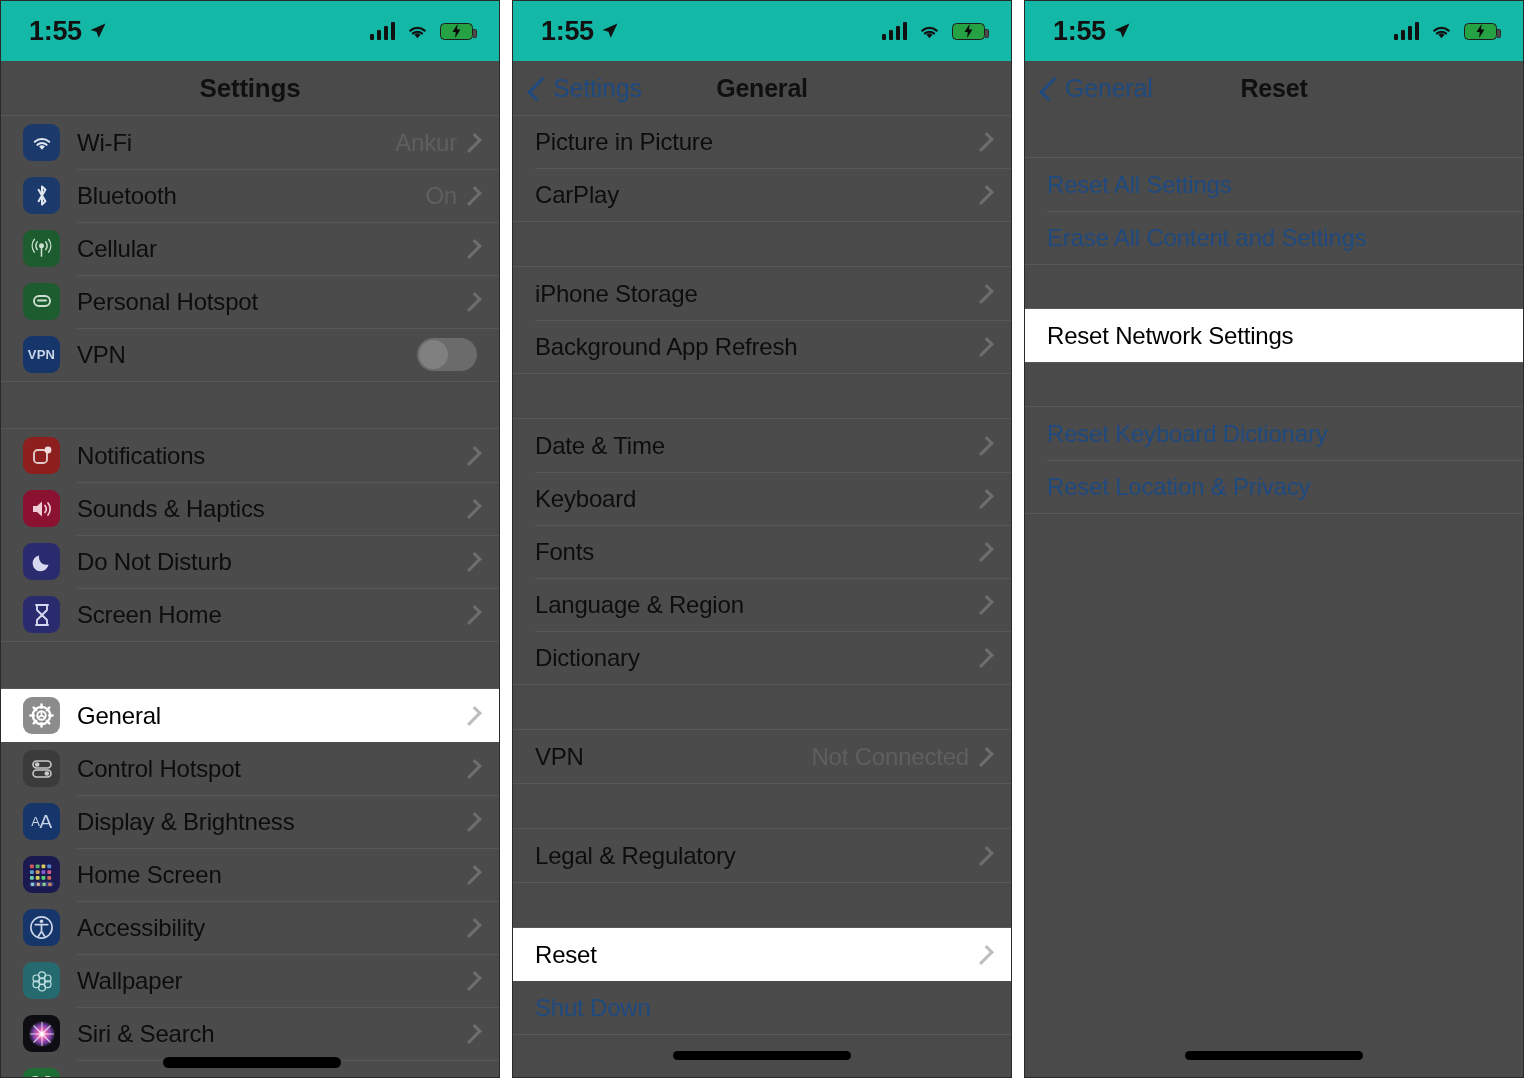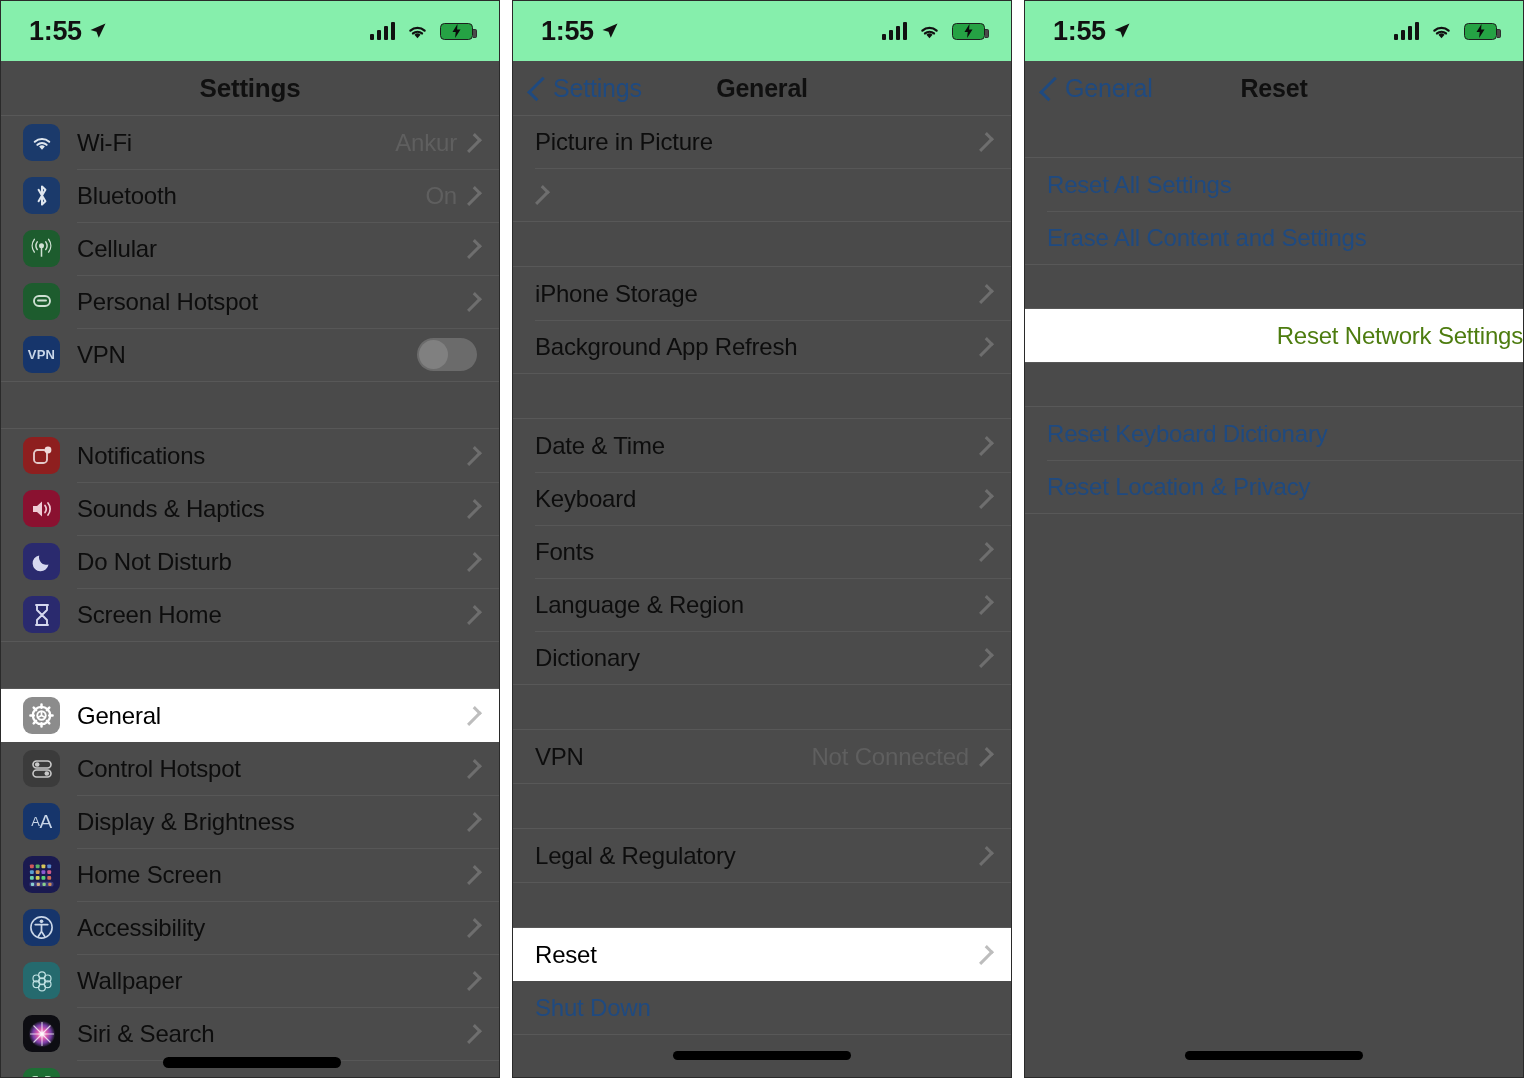--- a/index.html
+++ b/index.html
@@ -26,21 +26,21 @@
   .panel-2 { width: 500px; }
   .panel-3 { width: 500px; }
 
   
   .statusbar {
     height: 60px;
     display: flex;
     align-items: center;
     justify-content: space-between;
     padding: 0 26px 0 28px;
-    background: #86efac;
+    background: #14b8a6;
   }
   .sb-left { display: flex; align-items: center; gap: 7px; }
   .sb-time {
     font-size: 27px;
     font-weight: 600;
     color: #111111;
     letter-spacing: -0.3px;
   }
   .loc-arrow { display: block; }
   .sb-right { display: flex; align-items: center; gap: 11px; }
@@ -173,21 +173,21 @@
     border-radius: 50%;
     background: #808080;
   }
 
   
   .row.hl {
     background: #ffffff;
     z-index: 5;
   }
   .row.hl .lbl { color: #000000; }
-  .row.hl .lbl.link { color: #4d7c0f; text-align: right; }
+  .row.hl .lbl.link { color: #000000; }
   .row.hl .chev { border-color: #bdbdbd; }
   .row.hl::before { display: none; }
   .row.hl + .row::before { display: none; }
 
   
   .home-ind {
     position: absolute;
     left: 50%;
     transform: translateX(-50%);
     bottom: 17px;
@@ -550,20 +550,21 @@
       <div class="nav-title">General</div>
     </div>
 
     <div class="list">
       <div class="group">
         <div class="row plain" style="height:52px">
           <span class="lbl">Picture in Picture</span>
           <span class="chev"></span>
         </div>
         <div class="row plain">
+          <span class="lbl">CarPlay</span>
           <span class="chev"></span>
         </div>
       </div>
 
       <div class="spacer" style="height:44px"></div>
 
       <div class="group">
         <div class="row plain">
           <span class="lbl">iPhone Storage</span>
           <span class="chev"></span>

